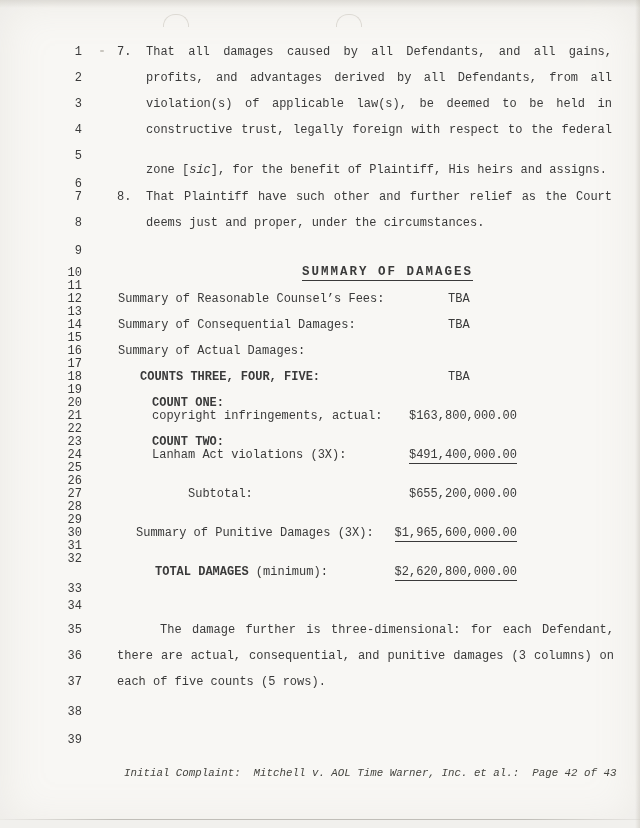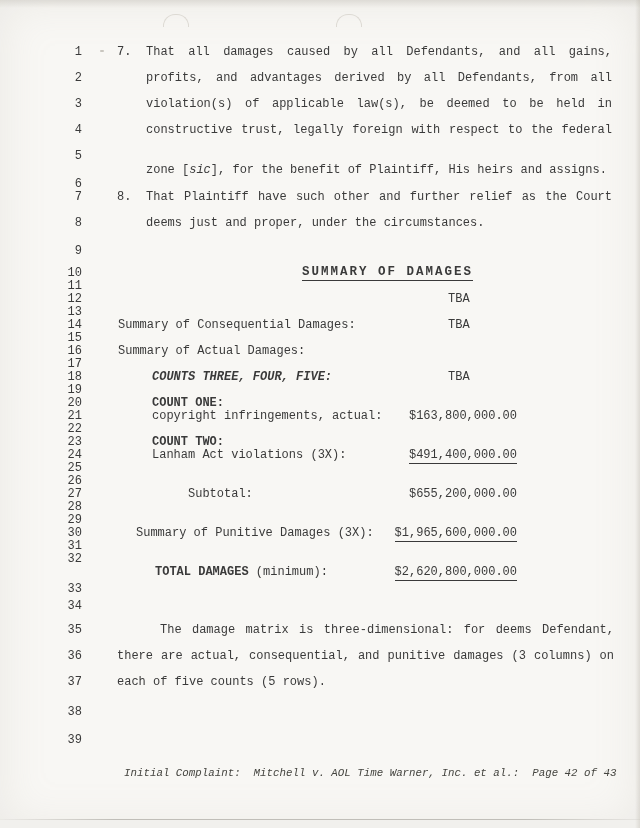--- a/index.html
+++ b/index.html
@@ -113,31 +113,32 @@
 
   <div>
     <span class="itemnum" style="top:191px;">8.</span>
     <div class="jl" style="left:146px;top:191px;width:466px;">That Plaintiff have such other and further relief as the Court</div>
     <div class="tl" style="left:146px;top:217px;">deems just and proper, under the circumstances.</div>
   </div>
 
   <div class="heading">SUMMARY OF DAMAGES</div>
 
   <div class="srow" style="top:293px;">
+    <span class="lbl" style="left:118px;">Summary of Reasonable Counsel’s Fees:</span>
     <span class="val tba">TBA</span>
   </div>
   <div class="srow" style="top:319px;">
     <span class="lbl" style="left:118px;">Summary of Consequential Damages:</span>
     <span class="val tba">TBA</span>
   </div>
   <div class="srow" style="top:345px;">
     <span class="lbl" style="left:118px;">Summary of Actual Damages:</span>
   </div>
   <div class="srow" style="top:371px;">
-    <span class="lbl b" style="left:152px;font-style:italic;">COUNTS THREE, FOUR, FIVE:</span>
+    <span class="lbl b" style="left:140px;">COUNTS THREE, FOUR, FIVE:</span>
     <span class="val tba">TBA</span>
   </div>
   <div class="srow" style="top:397px;">
     <span class="lbl b" style="left:152px;">COUNT ONE:</span>
   </div>
   <div class="srow" style="top:410px;">
     <span class="lbl" style="left:152px;">copyright infringements, actual:</span>
     <span class="val money">$163,800,000.00</span>
   </div>
   <div class="srow" style="top:436px;">
@@ -154,21 +155,21 @@
   <div class="srow" style="top:527px;">
     <span class="lbl" style="left:118px;margin-left:18px;">Summary of Punitive Damages (3X):</span>
     <span class="val money u">$1,965,600,000.00</span>
   </div>
   <div class="srow" style="top:566px;">
     <span class="lbl" style="left:155px;"><span class="b">TOTAL DAMAGES</span><span> (minimum):</span></span>
     <span class="val money u">$2,620,800,000.00</span>
   </div>
 
   <div>
-    <div class="jl" style="left:117px;top:624px;width:497px;text-indent:43px;">The damage matrix is three-dimensional:  for deems Defendant,</div>
+    <div class="jl" style="left:117px;top:624px;width:497px;text-indent:43px;">The damage further is three-dimensional:  for each Defendant,</div>
     <div class="jl" style="left:117px;top:650px;width:497px;">there are actual, consequential, and punitive damages (3 columns) on</div>
     <div class="tl" style="left:117px;top:676px;">each of five counts (5 rows).</div>
   </div>
 
   <div class="footer">Initial Complaint:  Mitchell v. AOL Time Warner, Inc. et al.:  Page 42 of 43</div>
 
   <div class="bottom-line"></div>
   <div class="bottom-edge"></div>
   <div class="right-edge"></div>
 </div>

